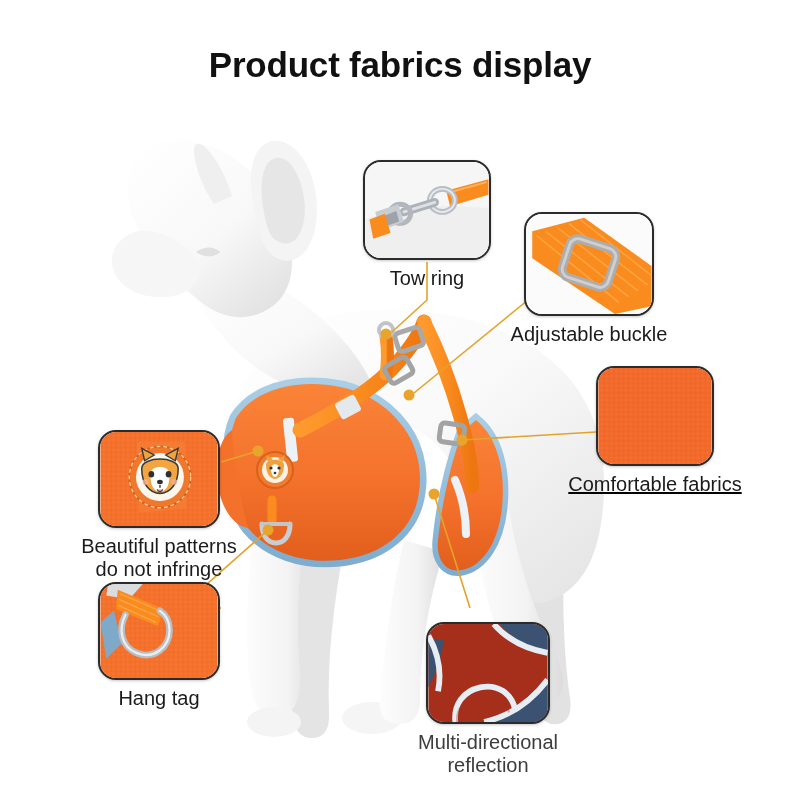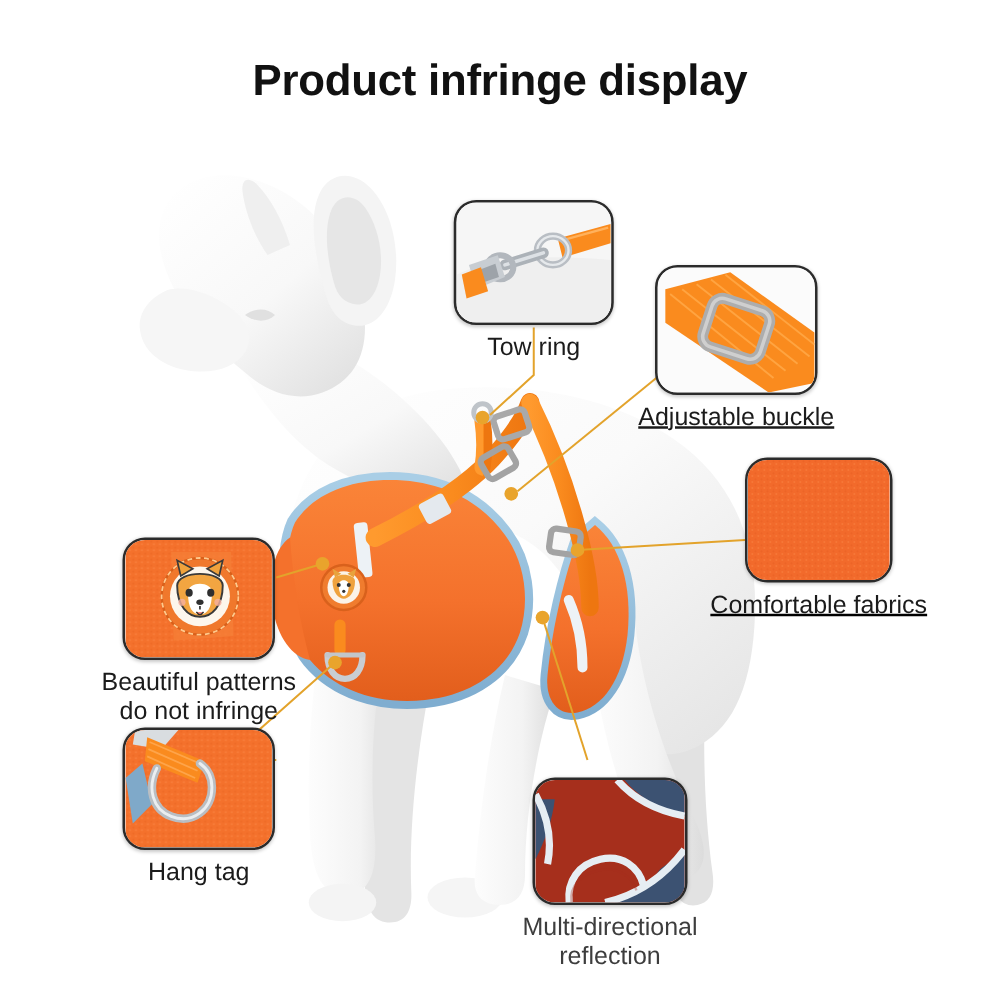--- a/index.html
+++ b/index.html
@@ -48,21 +48,21 @@
     line-height:1.16;
     white-space:pre-line;
   }
   .clabel.grey { color:#3d3d3d; }
 </style>
 </head>
 <body>
 
 <div id="stage">
 
-  <div class="title">Product infringe display</div>
+  <div class="title">Product fabrics display</div>
 
   <svg class="layer dog" viewBox="0 0 800 800">
     <defs>
       <linearGradient id="bodyG" x1="0" y1="0" x2="1" y2="1">
         <stop offset="0%" stop-color="#ffffff"></stop>
         <stop offset="45%" stop-color="#fafafa"></stop>
         <stop offset="100%" stop-color="#e3e3e3"></stop>
       </linearGradient>
       <linearGradient id="legG" x1="0" y1="0" x2="1" y2="0">
         <stop offset="0%" stop-color="#fdfdfd"></stop>
@@ -268,21 +268,21 @@
           <path d="M10 22 L96 92"></path>
             <path d="M20 18 L106 86"></path>
             <path d="M32 14 L116 80"></path>
           <path d="M44 10 L126 74"></path>
             <path d="M56 6 L130 64"></path>
         </g>
         <rect x="40" y="30" width="50" height="42" rx="9" fill="none" stroke="#ADADAD" stroke-width="9" transform="rotate(18 65 51)"></rect>
         <rect x="40" y="30" width="50" height="42" rx="9" fill="none" stroke="#CFCFCF" stroke-width="3" transform="rotate(18 65 51)"></rect>
       </svg>
     </div>
-    <div class="clabel" style="width:200px;margin-left:-35px;text-decoration:underline;">Adjustable buckle</div>
+    <div class="clabel" style="width:200px;margin-left:-35px;">Adjustable buckle</div>
   </div>
 
   <div class="callout" style="left:596px; top:366px;text-decoration:underline;">
     <div class="thumb" style="width:118px;height:100px;">
       <svg viewBox="0 0 118 100">
         <defs>
           <pattern id="fabTex" width="5" height="5" patternUnits="userSpaceOnUse">
             <rect width="5" height="5" fill="#F26A2B"></rect>
             <circle cx="1.2" cy="1.2" r="0.9" fill="#e85f22" opacity=".55"></circle>
             <circle cx="3.6" cy="3.4" r="0.8" fill="#f98544" opacity=".55"></circle>

